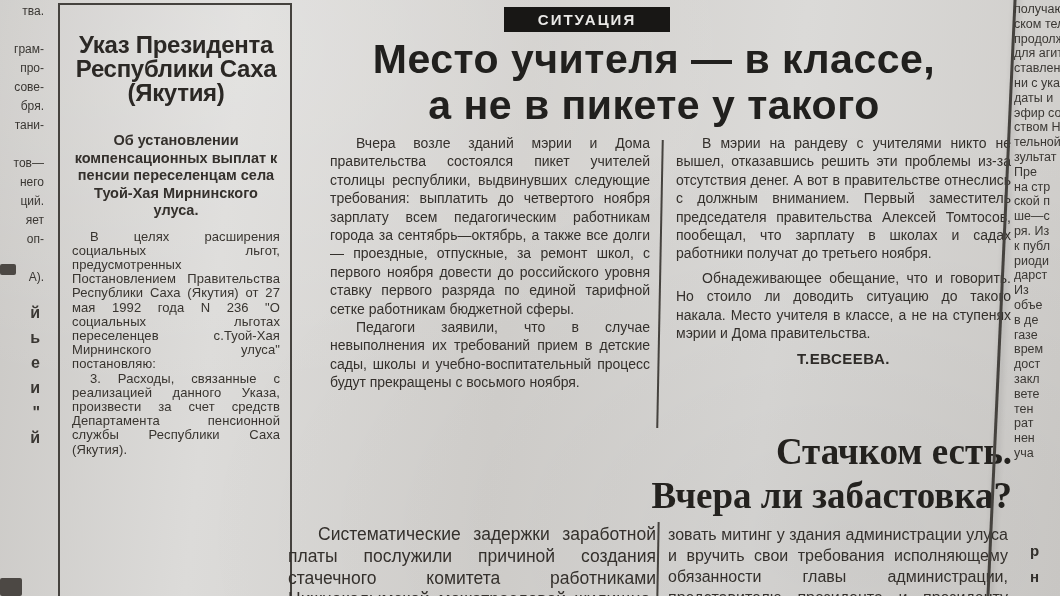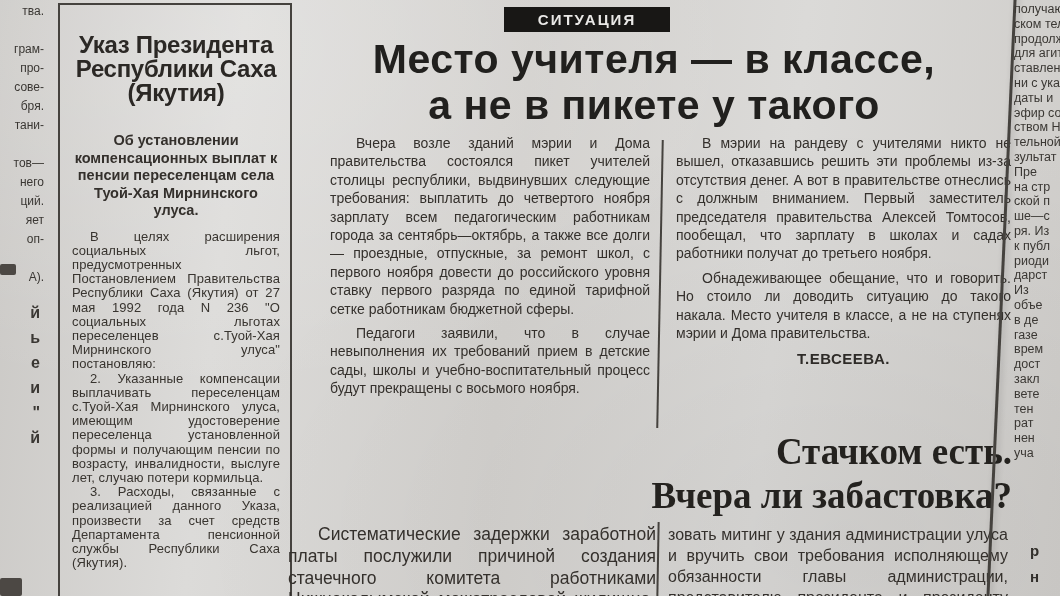--- a/index.html
+++ b/index.html
@@ -114,37 +114,36 @@
 "
 й</div>
   <div class="smudge" style="left:0;top:264px;width:16px;height:11px;"></div>
   <div class="smudge" style="left:0;top:578px;width:22px;height:18px;"></div>
 
   <article class="decree">
     <h2>Указ Президента Республики Саха (Якутия)</h2>
     <h3>Об установлении компенсационных выплат к пенсии переселенцам села Туой-Хая Мирнинского улуса.</h3>
     <div class="body">
       <p>В целях расширения социальных льгот, предусмотренных Постановлением Правительства Республики Саха (Якутия) от 27 мая 1992 года N 236 "О социальных льготах переселенцев с.Туой-Хая Мирнинского улуса" постановляю:</p>
-      <p>2. Указанные компенсации выплачивать переселенцам с.Туой-Хая Мирнинского улуса, имеющим удостоверение переселенца установленной формы и получающим пенсии по возрасту, инвалидности, выслуге лет, случаю потери кормильца.</p>
       <p>3. Расходы, связанные с реализацией данного Указа, произвести за счет средств Департамента пенсионной службы Республики Саха (Якутия).</p>
 
     </div>
   </article>
 
   <section class="situation">
     <div class="kicker">
       <span>СИТУАЦИЯ</span>
     </div>
     <h1 class="headline">
       <span>Место учителя — в классе,</span><br>
       <span>а не в пикете у такого</span>
     </h1>
     <div class="scol left">
       <p>Вчера возле зданий мэрии и Дома правительства состоялся пикет учителей столицы республики, выдвинувших следующие требования: выплатить до четвертого ноября зарплату всем педагогическим работникам города за сентябрь—октябрь, а также все долги — проездные, отпускные, за ремонт школ, с первого ноября довести до российского уровня ставку первого разряда по единой тарифной сетке работникам бюджетной сферы.</p>
-      <p style="margin-top:6px;">Педагоги заявили, что в случае невыполнения их требований прием в детские сады, школы и учебно-воспитательный процесс будут прекращены с восьмого ноября.</p>
+      <p style="">Педагоги заявили, что в случае невыполнения их требований прием в детские сады, школы и учебно-воспитательный процесс будут прекращены с восьмого ноября.</p>
     </div>
     <div class="scol right">
       <p>В мэрии на рандеву с учителями никто не вышел, отказавшись решить эти проблемы из-за отсутствия денег. А вот в правительстве отнеслись с должным вниманием. Первый заместитель председателя правительства Алексей Томтосов, пообещал, что зарплату в школах и садах работники получат до третьего ноября.</p>
       <p style="margin-top:6px;">Обнадеживающее обещание, что и говорить. Но стоило ли доводить ситуацию до такого накала. Место учителя в классе, а не на ступенях мэрии и Дома правительства.</p>
       <div class="byline">Т.ЕВСЕЕВА.</div>
     </div>
   </section>
   <div class="rule col-upper"></div>
 
   <h2 class="strikehead">

